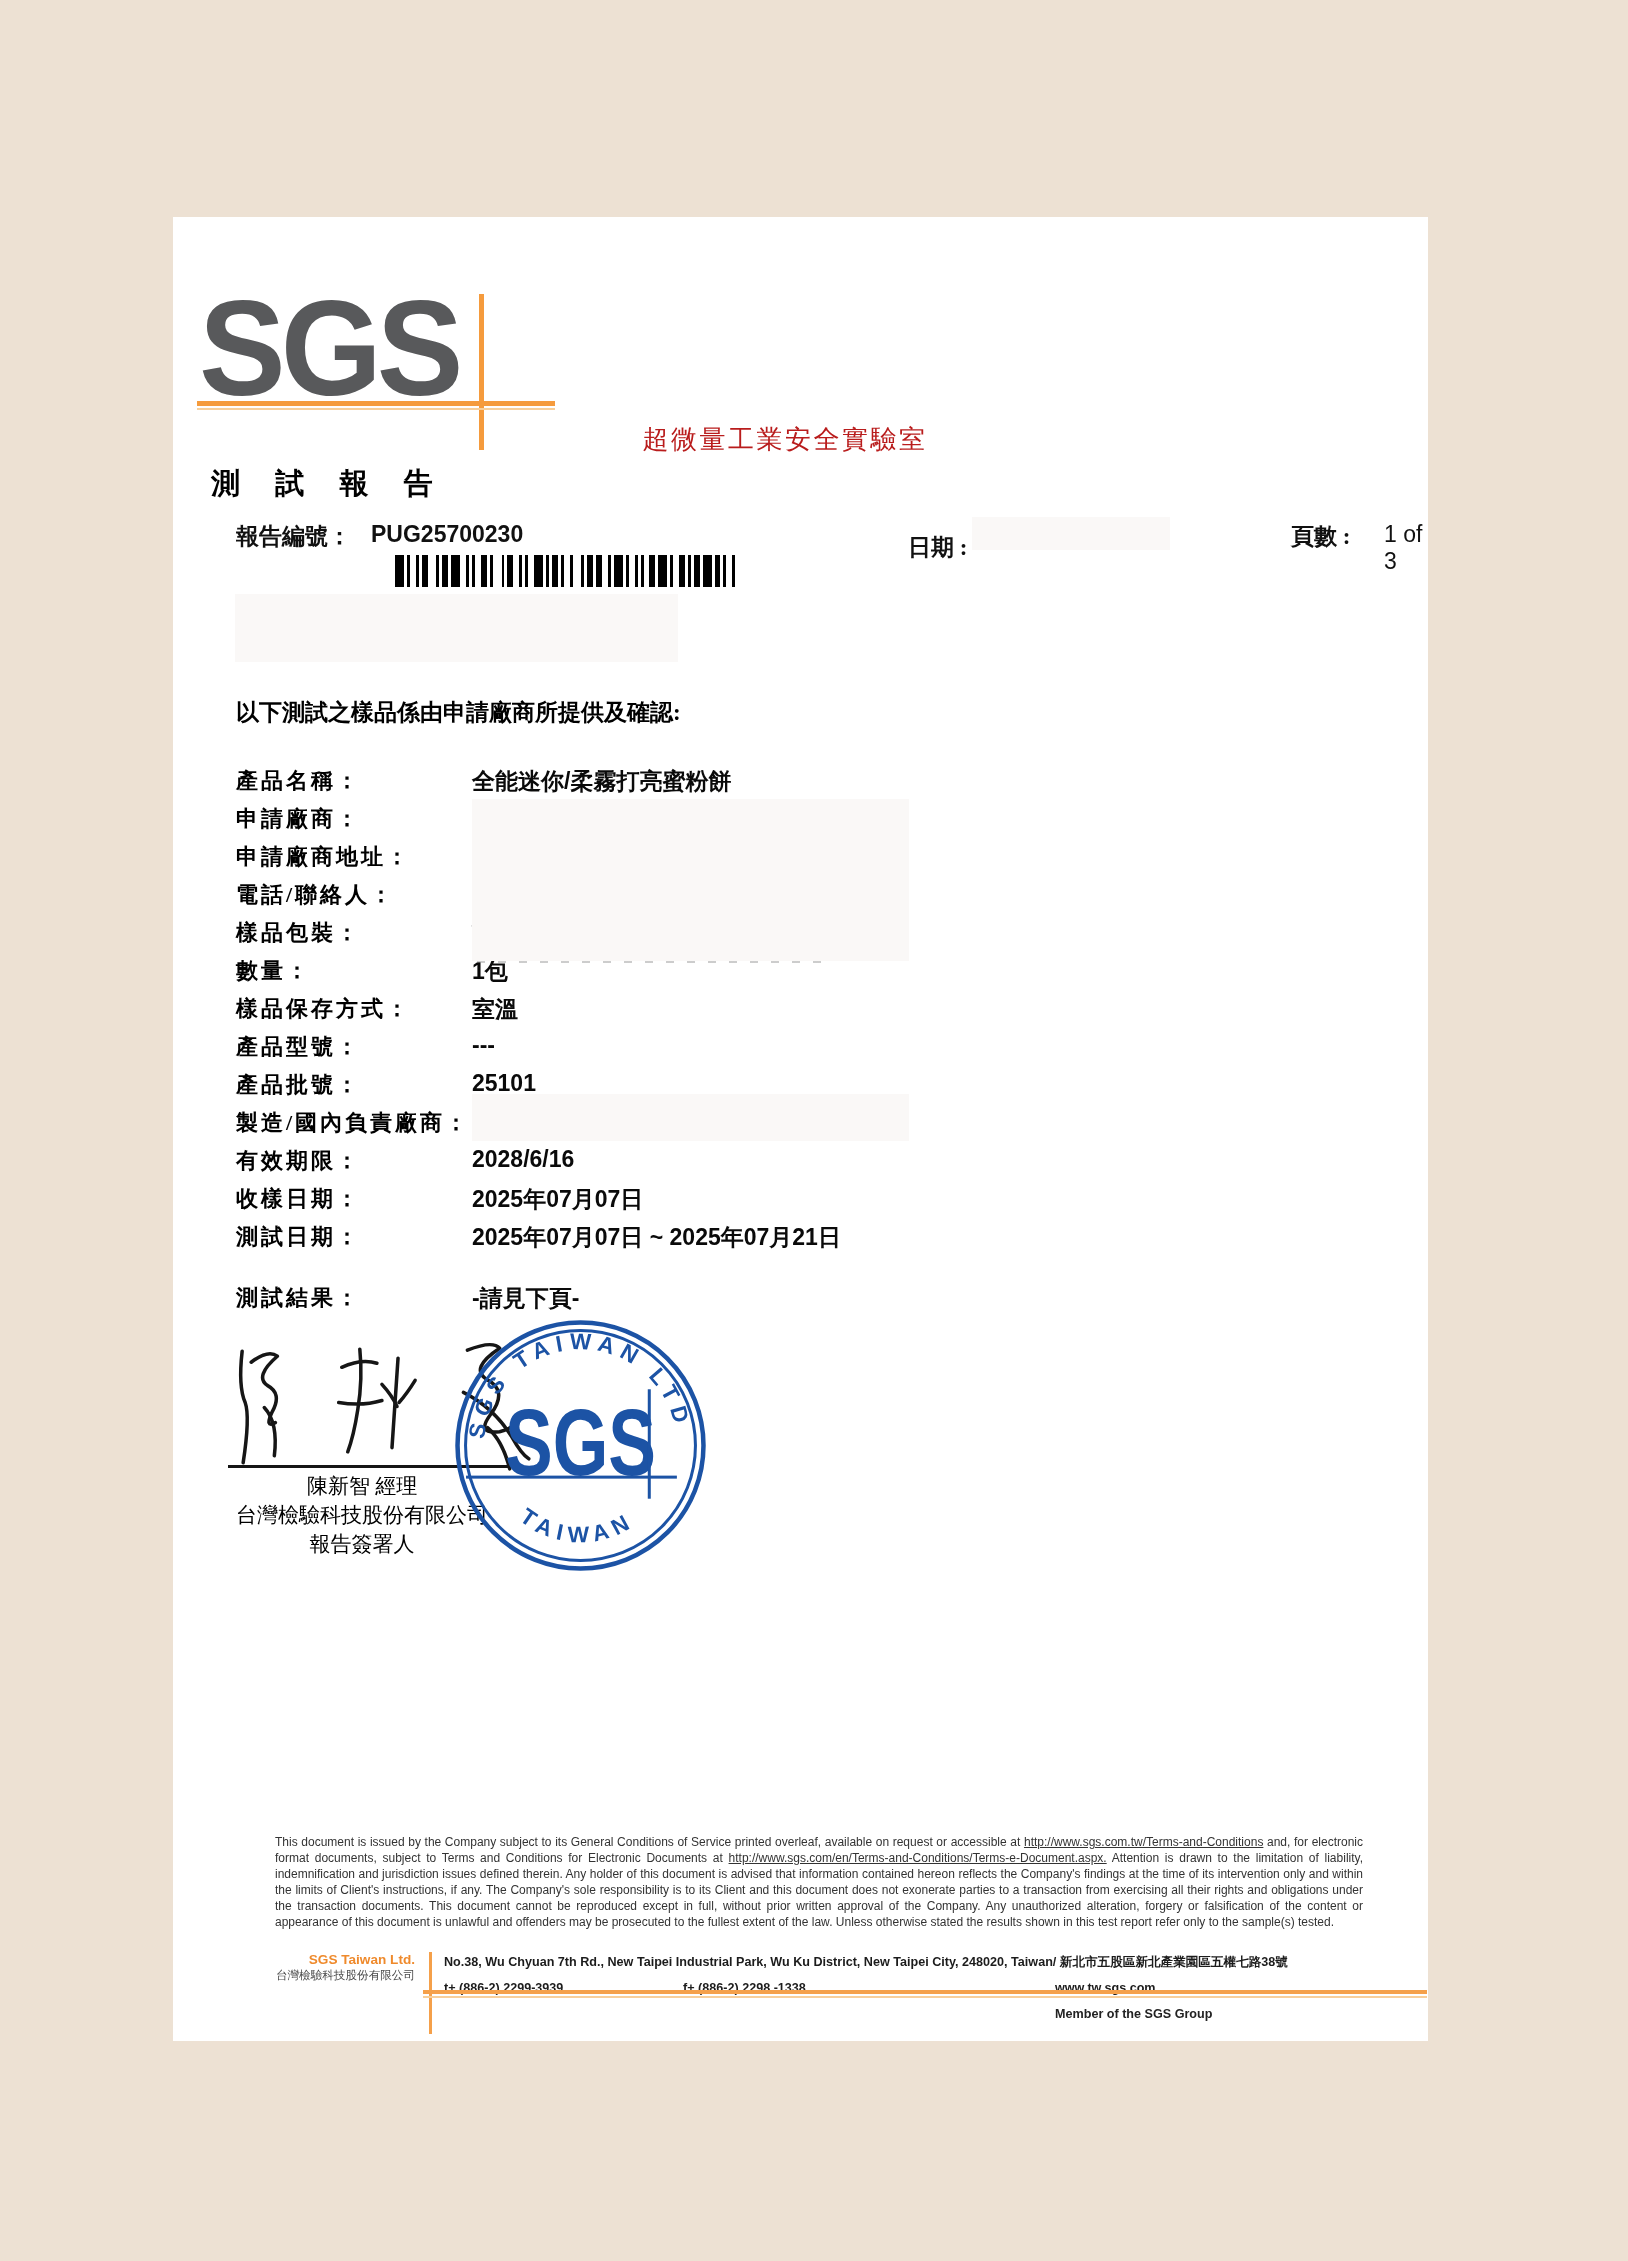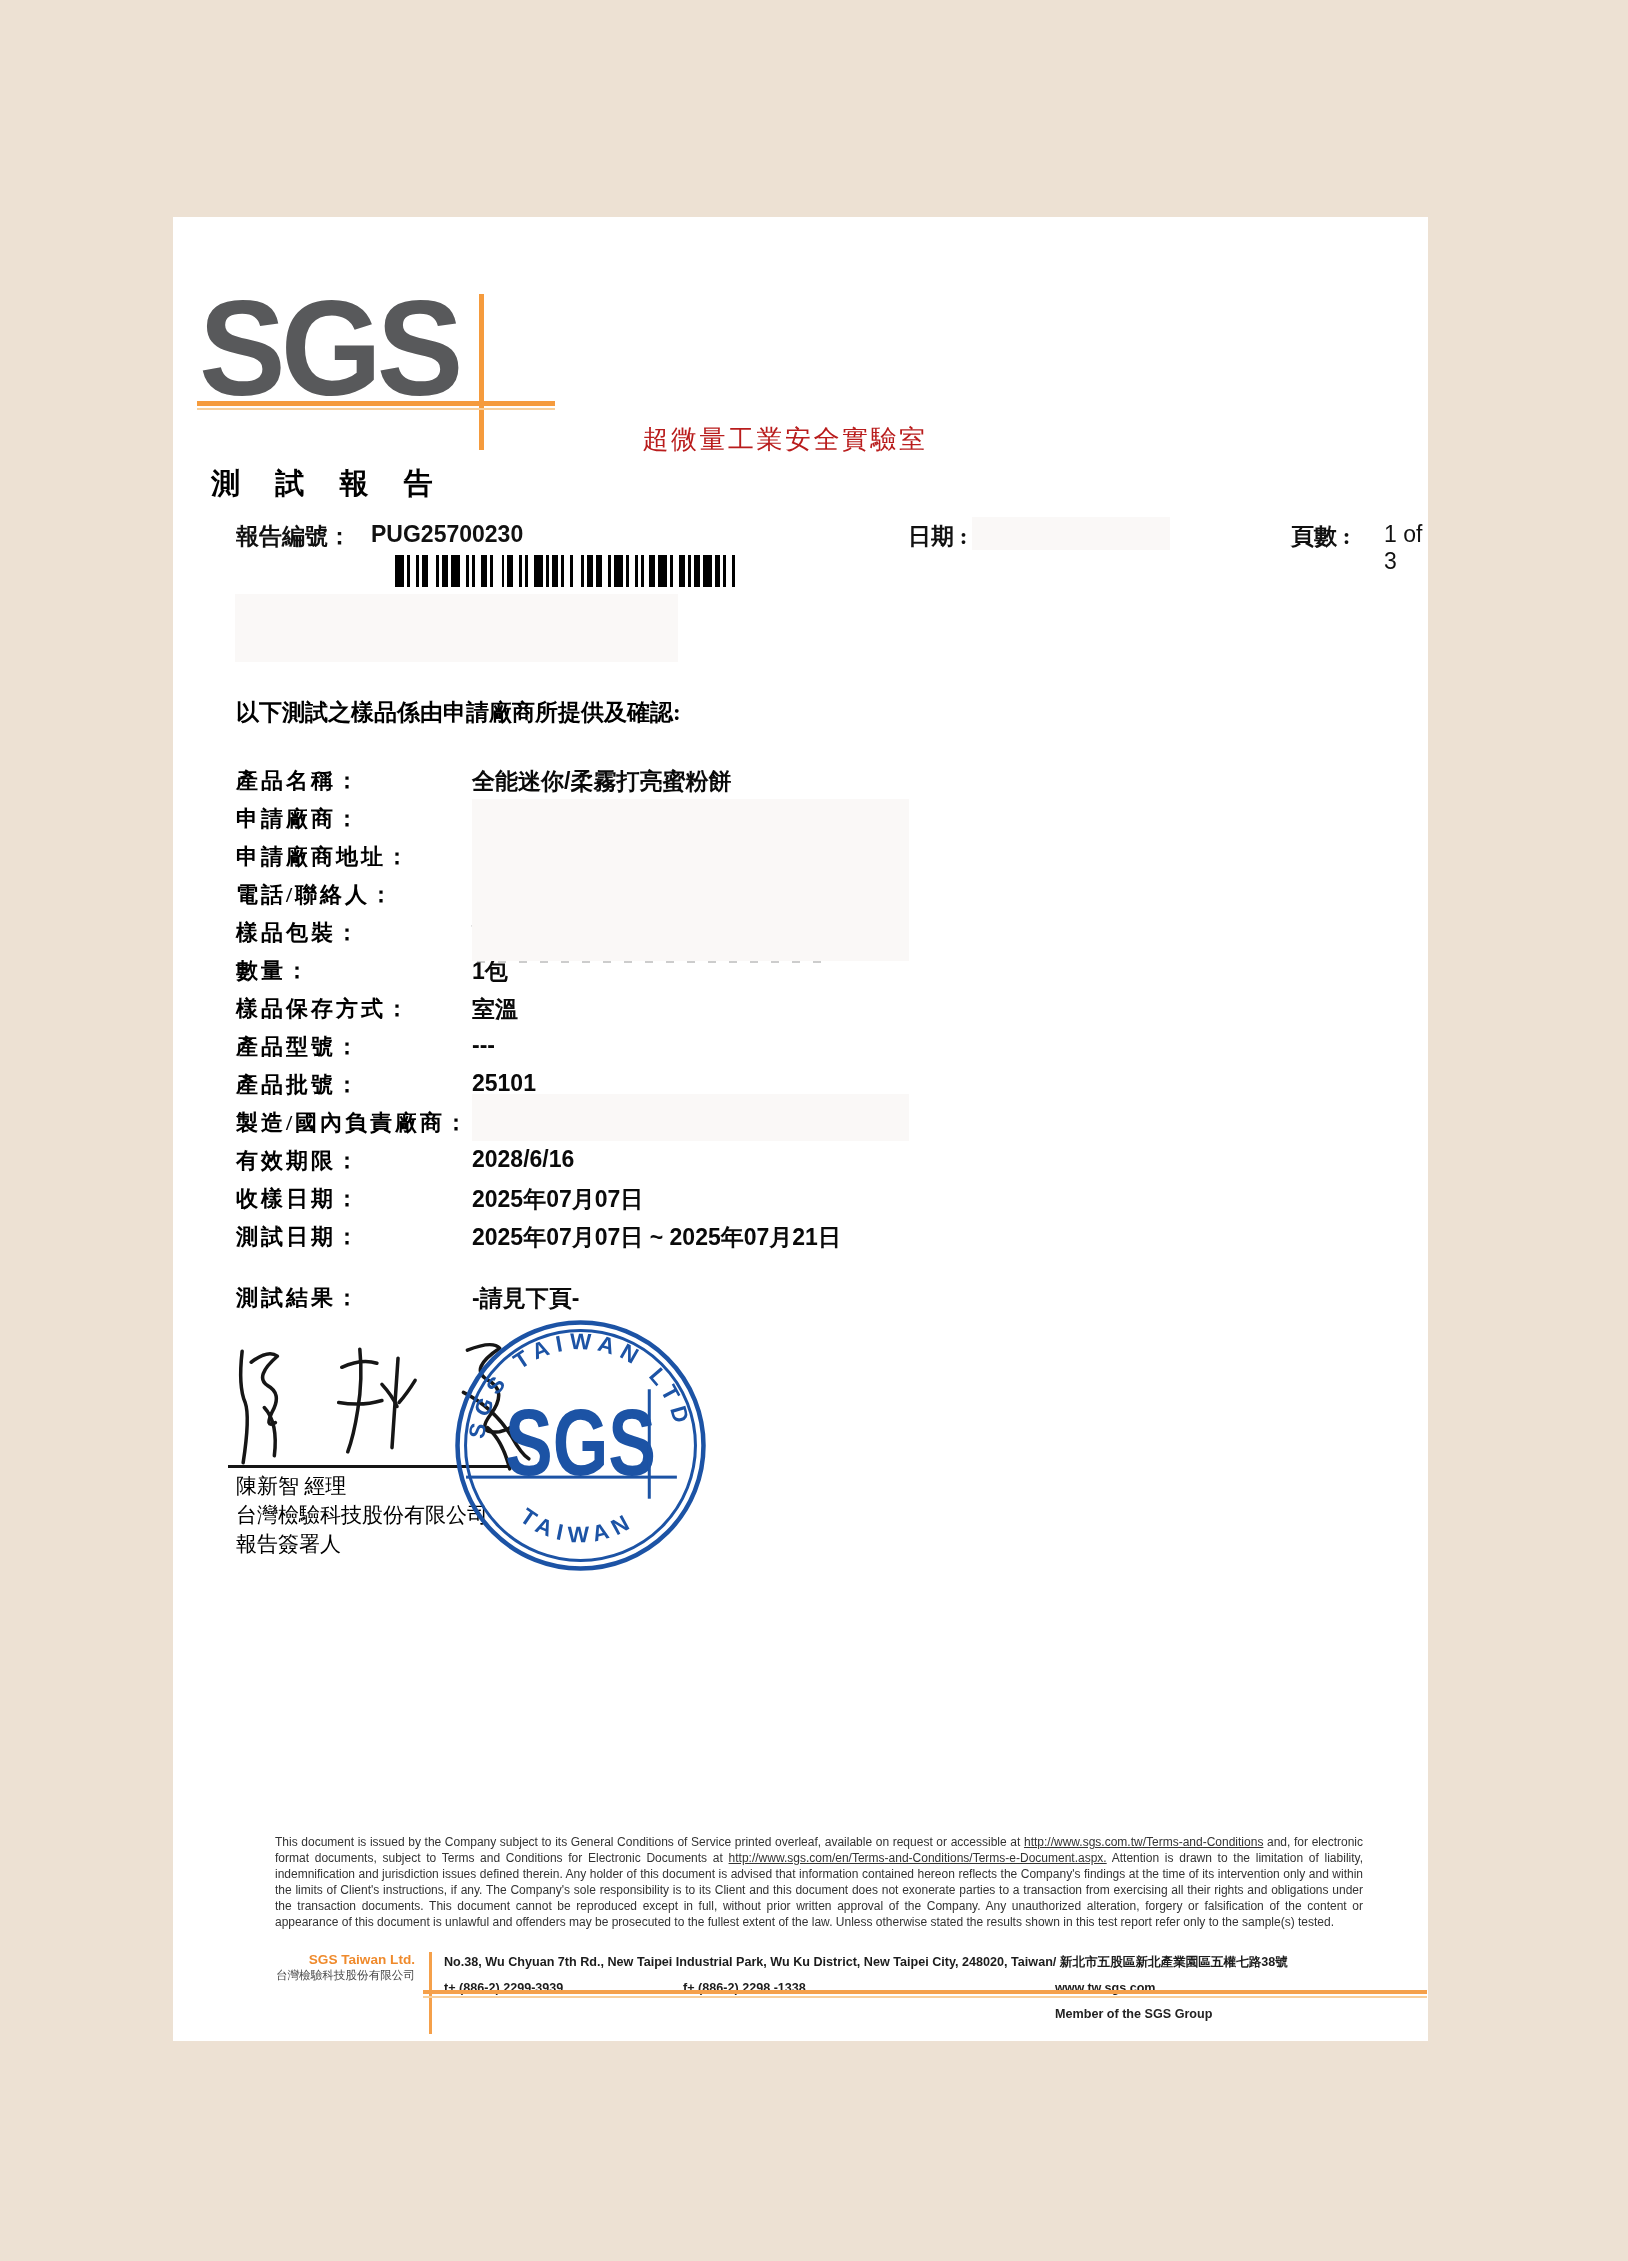--- a/index.html
+++ b/index.html
@@ -60,21 +60,21 @@
     display:inline-block;width:236px;flex:none;
     font-size:22px;font-weight:700;letter-spacing:3px;
     font-family:"Liberation Serif", serif;color:#000;
   }
   .fvalue{font-size:23px;font-weight:600;color:#0a0a0a;}
   .result-row{position:absolute;left:63px;top:1066px;display:flex;}
 
   
   .sig-line{position:absolute;left:55px;top:1248px;width:284px;height:3px;background:#151515;}
   .signer{position:absolute;left:63px;top:1255px;font-size:21px;line-height:29px;
-          font-family:"Liberation Serif", serif;color:#000;}
+          font-family:"Liberation Serif", serif;color:#000;text-align:center;}
   .stamp{position:absolute;left:282px;top:1103px;width:251px;height:251px;}
 
   
   .legal{
     position:absolute;left:102px;top:1617px;width:1088px;
     font-size:12px;line-height:16px;text-align:justify;color:#333;
   }
   .legal .url{text-decoration:underline;}
 
   
@@ -109,21 +109,21 @@
   </div>
 
   <div class="report-title">測 試 報 告</div>
   <div class="hdr-center">
     <div class="lab-zh">超微量工業安全實驗室</div>
   </div>
 
   <div class="meta-row">
     <span class="abs meta-label" style="left:63px;top:0;">報告編號：</span>
     <span class="abs" style="left:198px;top:0;font-weight:600;">PUG25700230</span>
-    <span class="abs meta-label" style="left:735px;top:0;">日期 :</span>
+    <span class="abs meta-label" style="left:735px;top:11px;">日期 :</span>
     <span class="abs redact" style="left:799px;top:-4px;width:198px;height:33px;"></span>
     <span class="abs meta-label" style="left:1118px;top:0;">頁數 :</span>
     <span class="abs" style="left:1171px;top:0;font-weight:400;margin-left:40px;">1 of 3</span>
   </div>
 
   <div class="barcode" id="barcode" title="PUG25700230">
       <span style="width: 2.6087%; background: rgb(0, 0, 0);"></span>
       <span style="width: 0.869565%; background: rgb(255, 255, 255);"></span>
       <span style="width: 0.869565%; background: rgb(0, 0, 0);"></span>
       <span style="width: 1.73913%; background: rgb(255, 255, 255);"></span>

